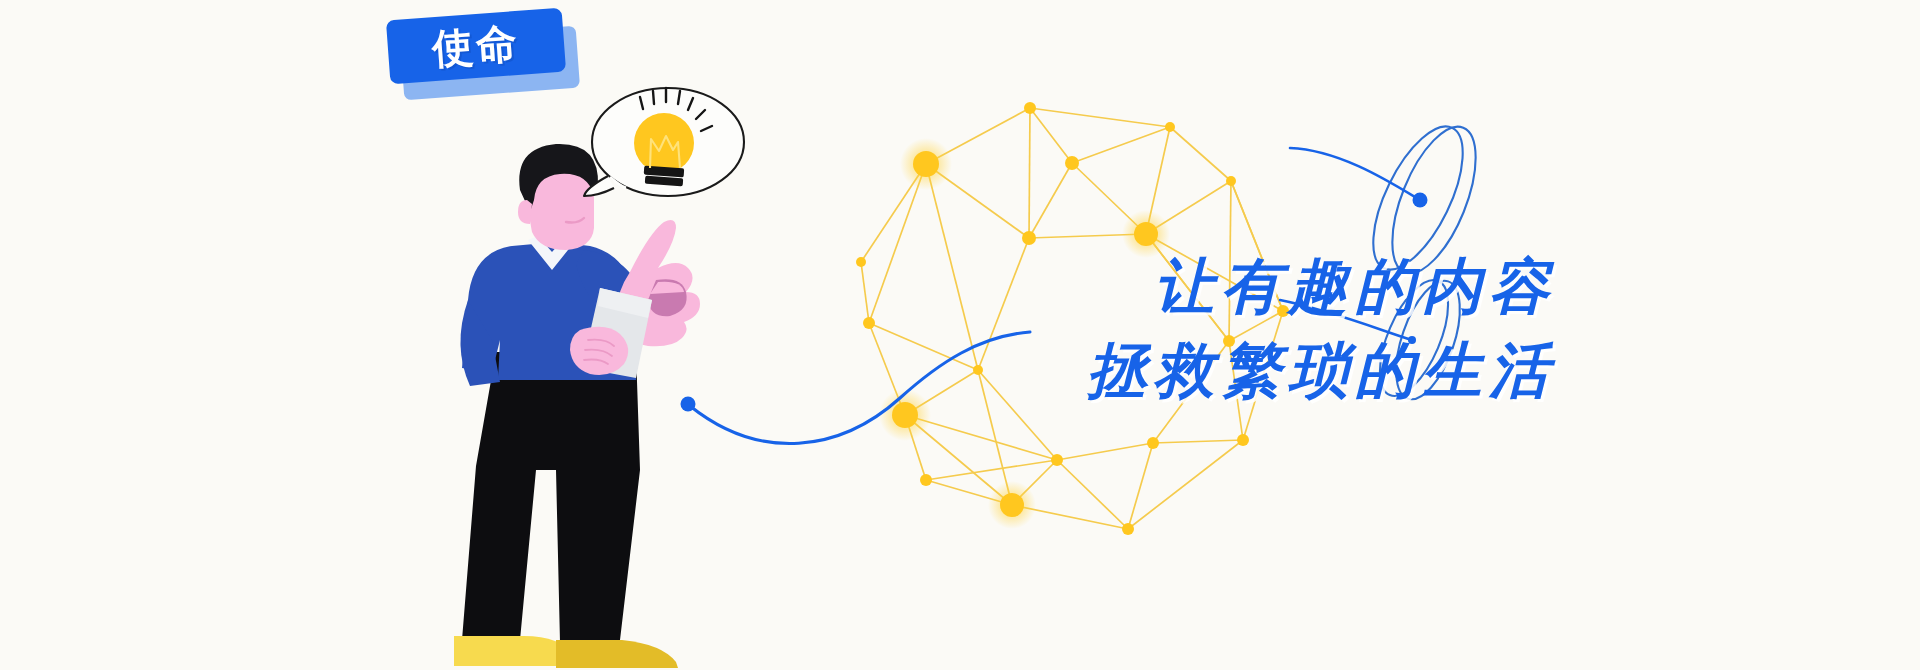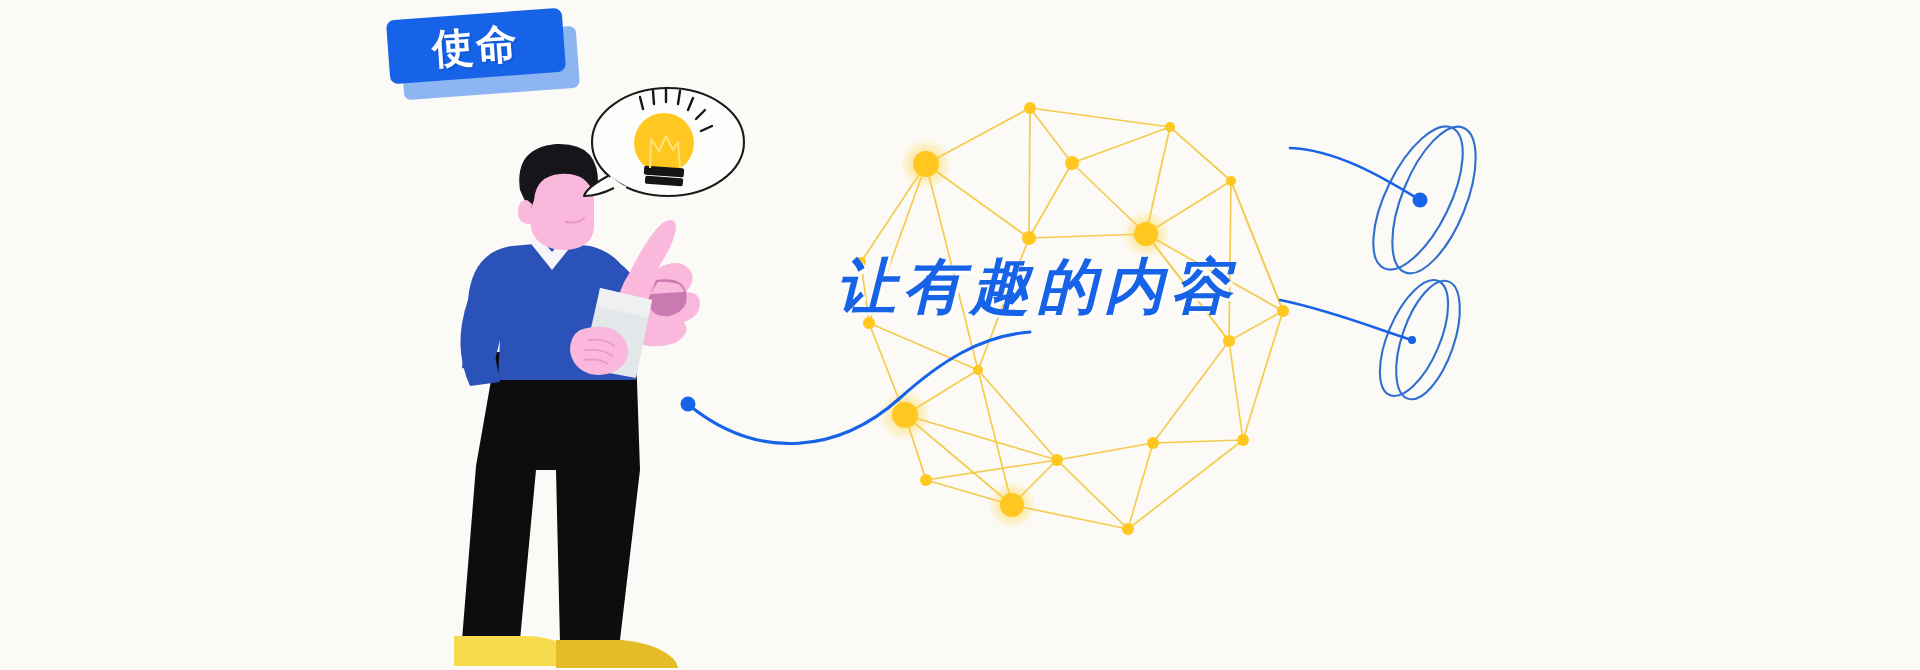--- a/index.html
+++ b/index.html
@@ -56,20 +56,21 @@
   .hl-line{
     color:#1763e8;
     font-size:60px;
     font-weight:bold;
     font-style:italic;
     letter-spacing:7px;
     line-height:84px;
     white-space:nowrap;
     font-family:"DejaVu Sans","Liberation Sans",sans-serif;
     text-shadow:3px 3px 0 rgba(255,255,255,.85);
+    text-align:right;
   }
   .hl-line-2{margin-left:-40px;}
 </style>
 </head>
 <body>
 
 <div id="stage">
 
   <svg class="layer" width="1920" height="670" viewBox="0 0 1920 670">
     <defs>
@@ -261,15 +262,16 @@
 
   <div id="badge-wrap">
     <div class="badge-shadow"></div>
     <div class="badge-main">
       <span class="badge-label">使命</span>
     </div>
   </div>
 
   <div id="headline">
     <div class="hl-line">让有趣的内容</div>
+    <div class="hl-line hl-line-2">拯救繁琐的生活</div>
   </div>
 
 </div>
 
 </body></html>

